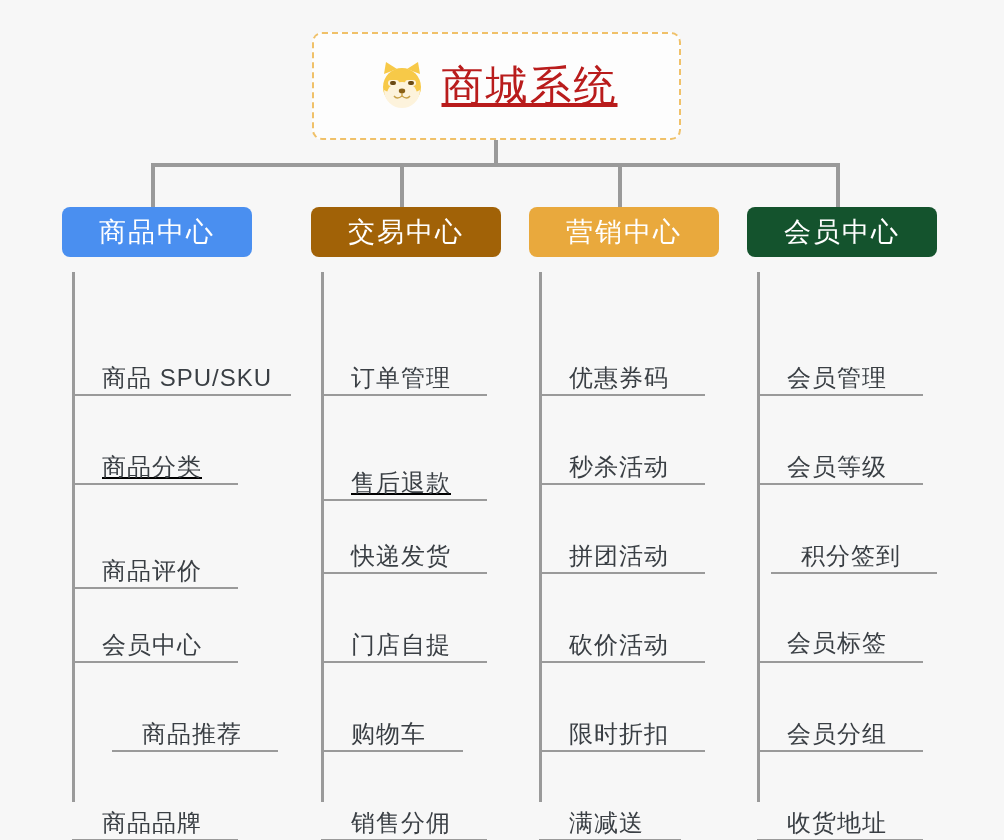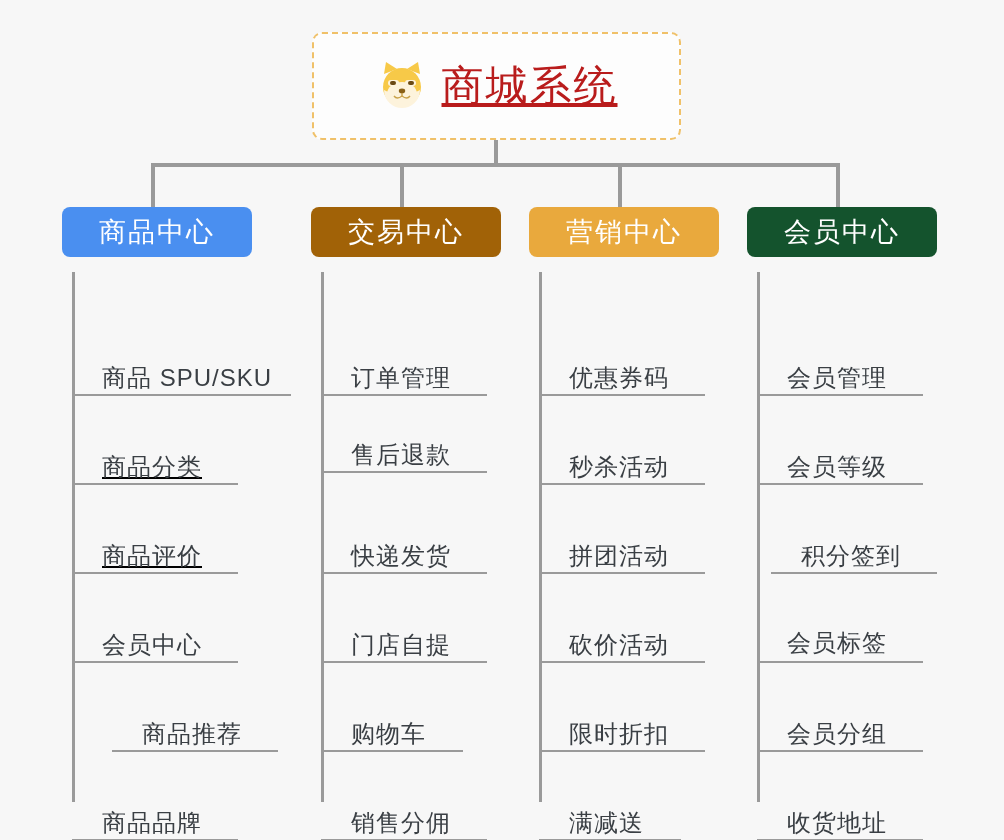--- a/index.html
+++ b/index.html
@@ -156,21 +156,21 @@
     <div class="cat-box" style="background:#4a8ff0;">
       <span>商品中心</span>
     </div>
     <div class="trunk" style="height:530px;"></div>
     <div class="leaf" style="top:127px; width:219px;align-items:flex-end;">
       <span class="leaf-label">商品 SPU/SKU</span>
     </div>
     <div class="leaf" style="top:216px; width:166px;text-decoration:underline;">
       <span class="leaf-label">商品分类</span>
     </div>
-    <div class="leaf" style="top:305px; width:166px;text-decoration:underline;">
+    <div class="leaf" style="top:320px; width:166px;">
       <span class="leaf-label">商品评价</span>
     </div>
     <div class="leaf" style="top:394px; width:166px;">
       <span class="leaf-label">会员中心</span>
     </div>
     <div class="leaf" style="top:483px; width:166px;margin-left:40px;">
       <span class="leaf-label">商品推荐</span>
     </div>
     <div class="leaf" style="top:572px; width:166px;">
       <span class="leaf-label">商品品牌</span>
@@ -178,21 +178,21 @@
   </div>
 
   <div class="column" style="left:307px; width:190px;">
     <div class="cat-box" style="background:#a16207;">
       <span>交易中心</span>
     </div>
     <div class="trunk" style="height:530px;"></div>
     <div class="leaf" style="top:127px; width:166px;">
       <span class="leaf-label">订单管理</span>
     </div>
-    <div class="leaf" style="top:204px; width:166px;">
+    <div class="leaf" style="top:232px; width:166px;text-decoration:underline;">
       <span class="leaf-label">售后退款</span>
     </div>
     <div class="leaf" style="top:305px; width:166px;">
       <span class="leaf-label">快递发货</span>
     </div>
     <div class="leaf" style="top:394px; width:166px;">
       <span class="leaf-label">门店自提</span>
     </div>
     <div class="leaf" style="top:483px; width:142px;">
       <span class="leaf-label">购物车</span>

